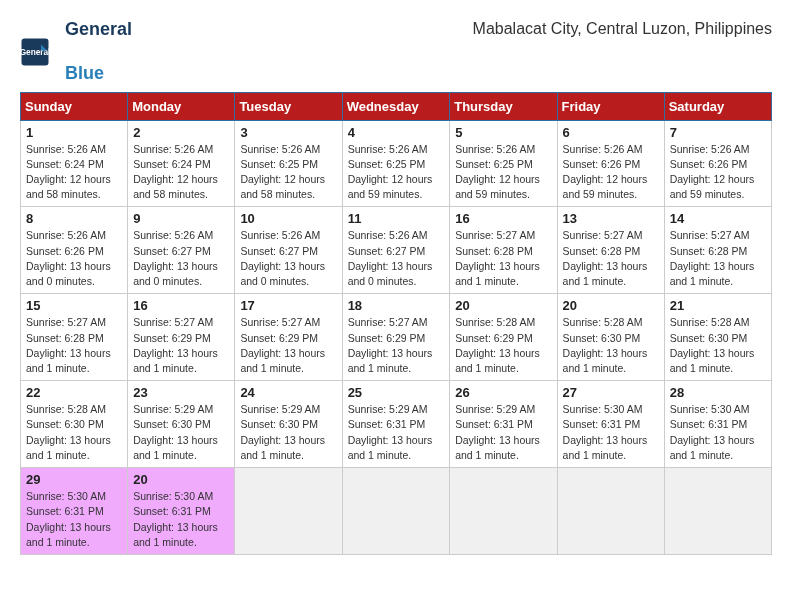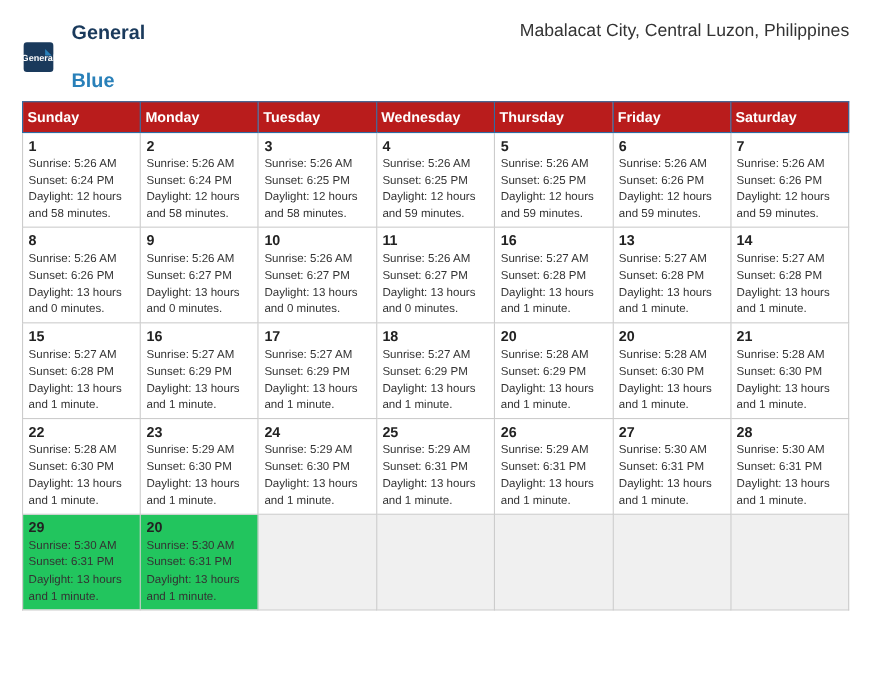--- a/index.html
+++ b/index.html
@@ -60,21 +60,21 @@
     }
     .calendar td {
       border: 1px solid #ccc;
       vertical-align: top;
       padding: 4px 5px;
       width: 108px;
       min-height: 80px;
       background: #fff;
     }
     .calendar tr:last-child td {
-      background: #22c55e;
+      background: #f0abfc;
     }
     .day-num {
       font-size: 13px;
       font-weight: bold;
       color: #222;
       display: block;
       margin-bottom: 2px;
     }
     .day-info {
       font-size: 10.5px;

